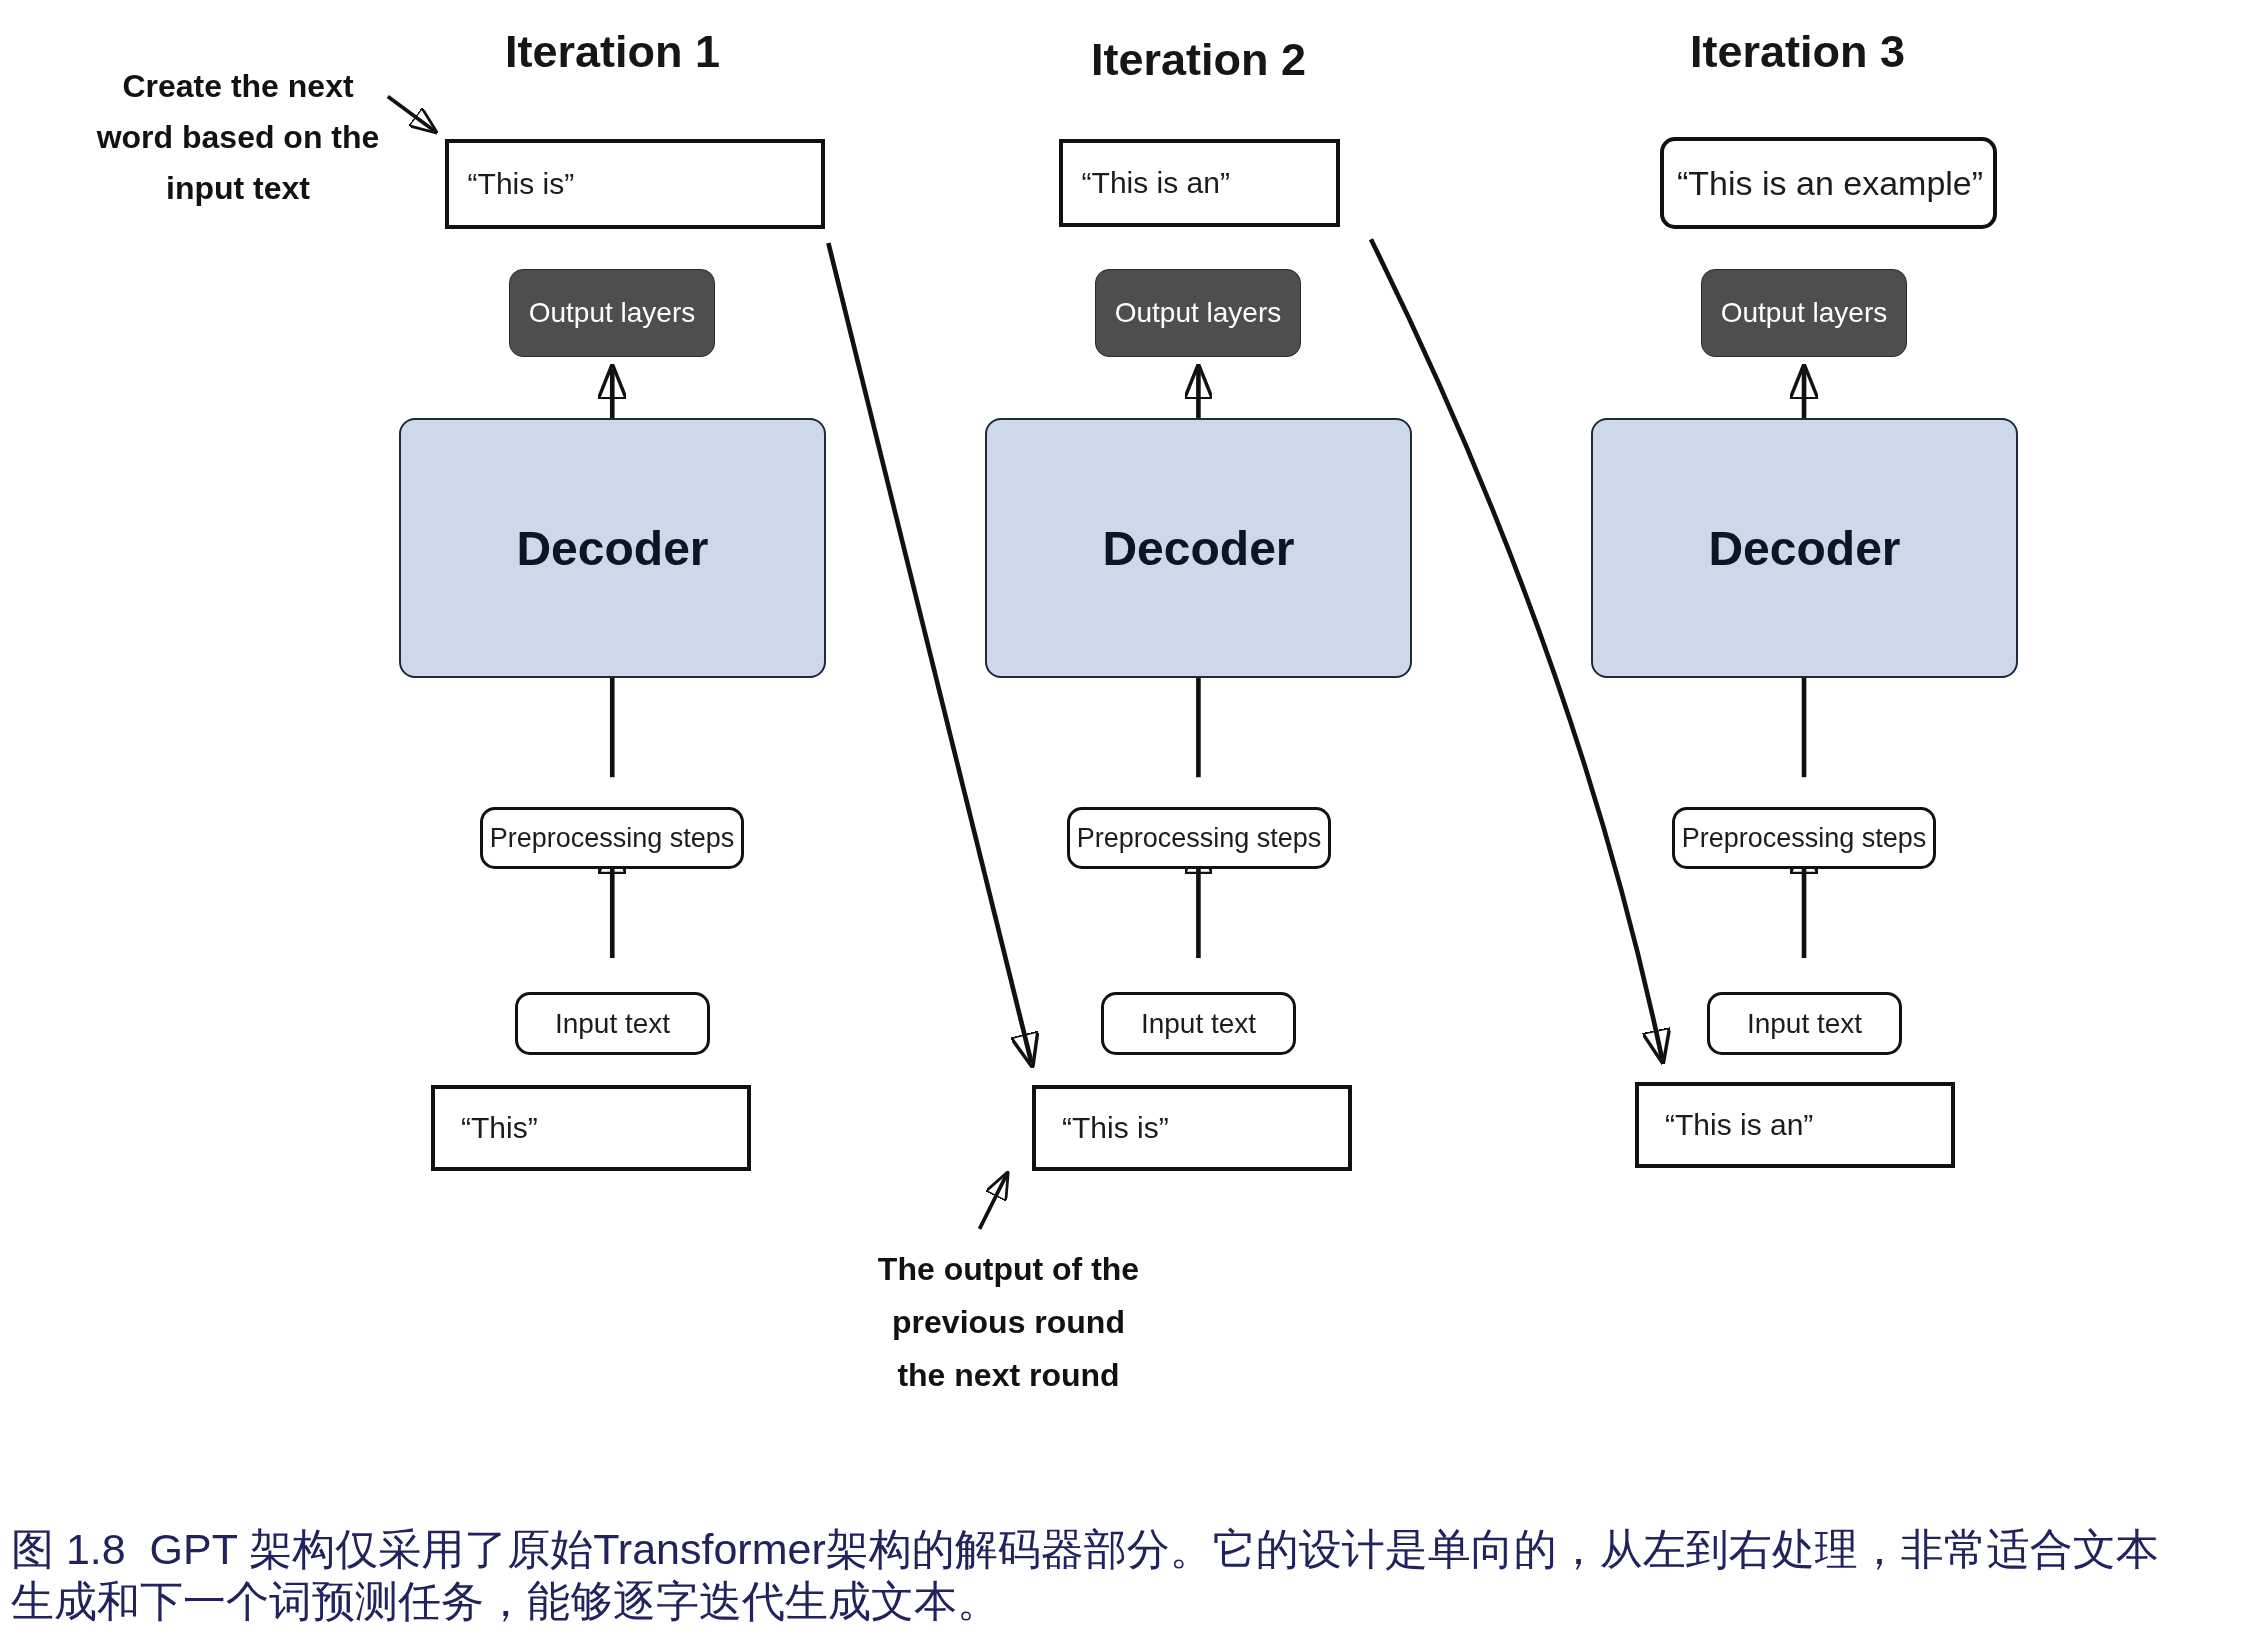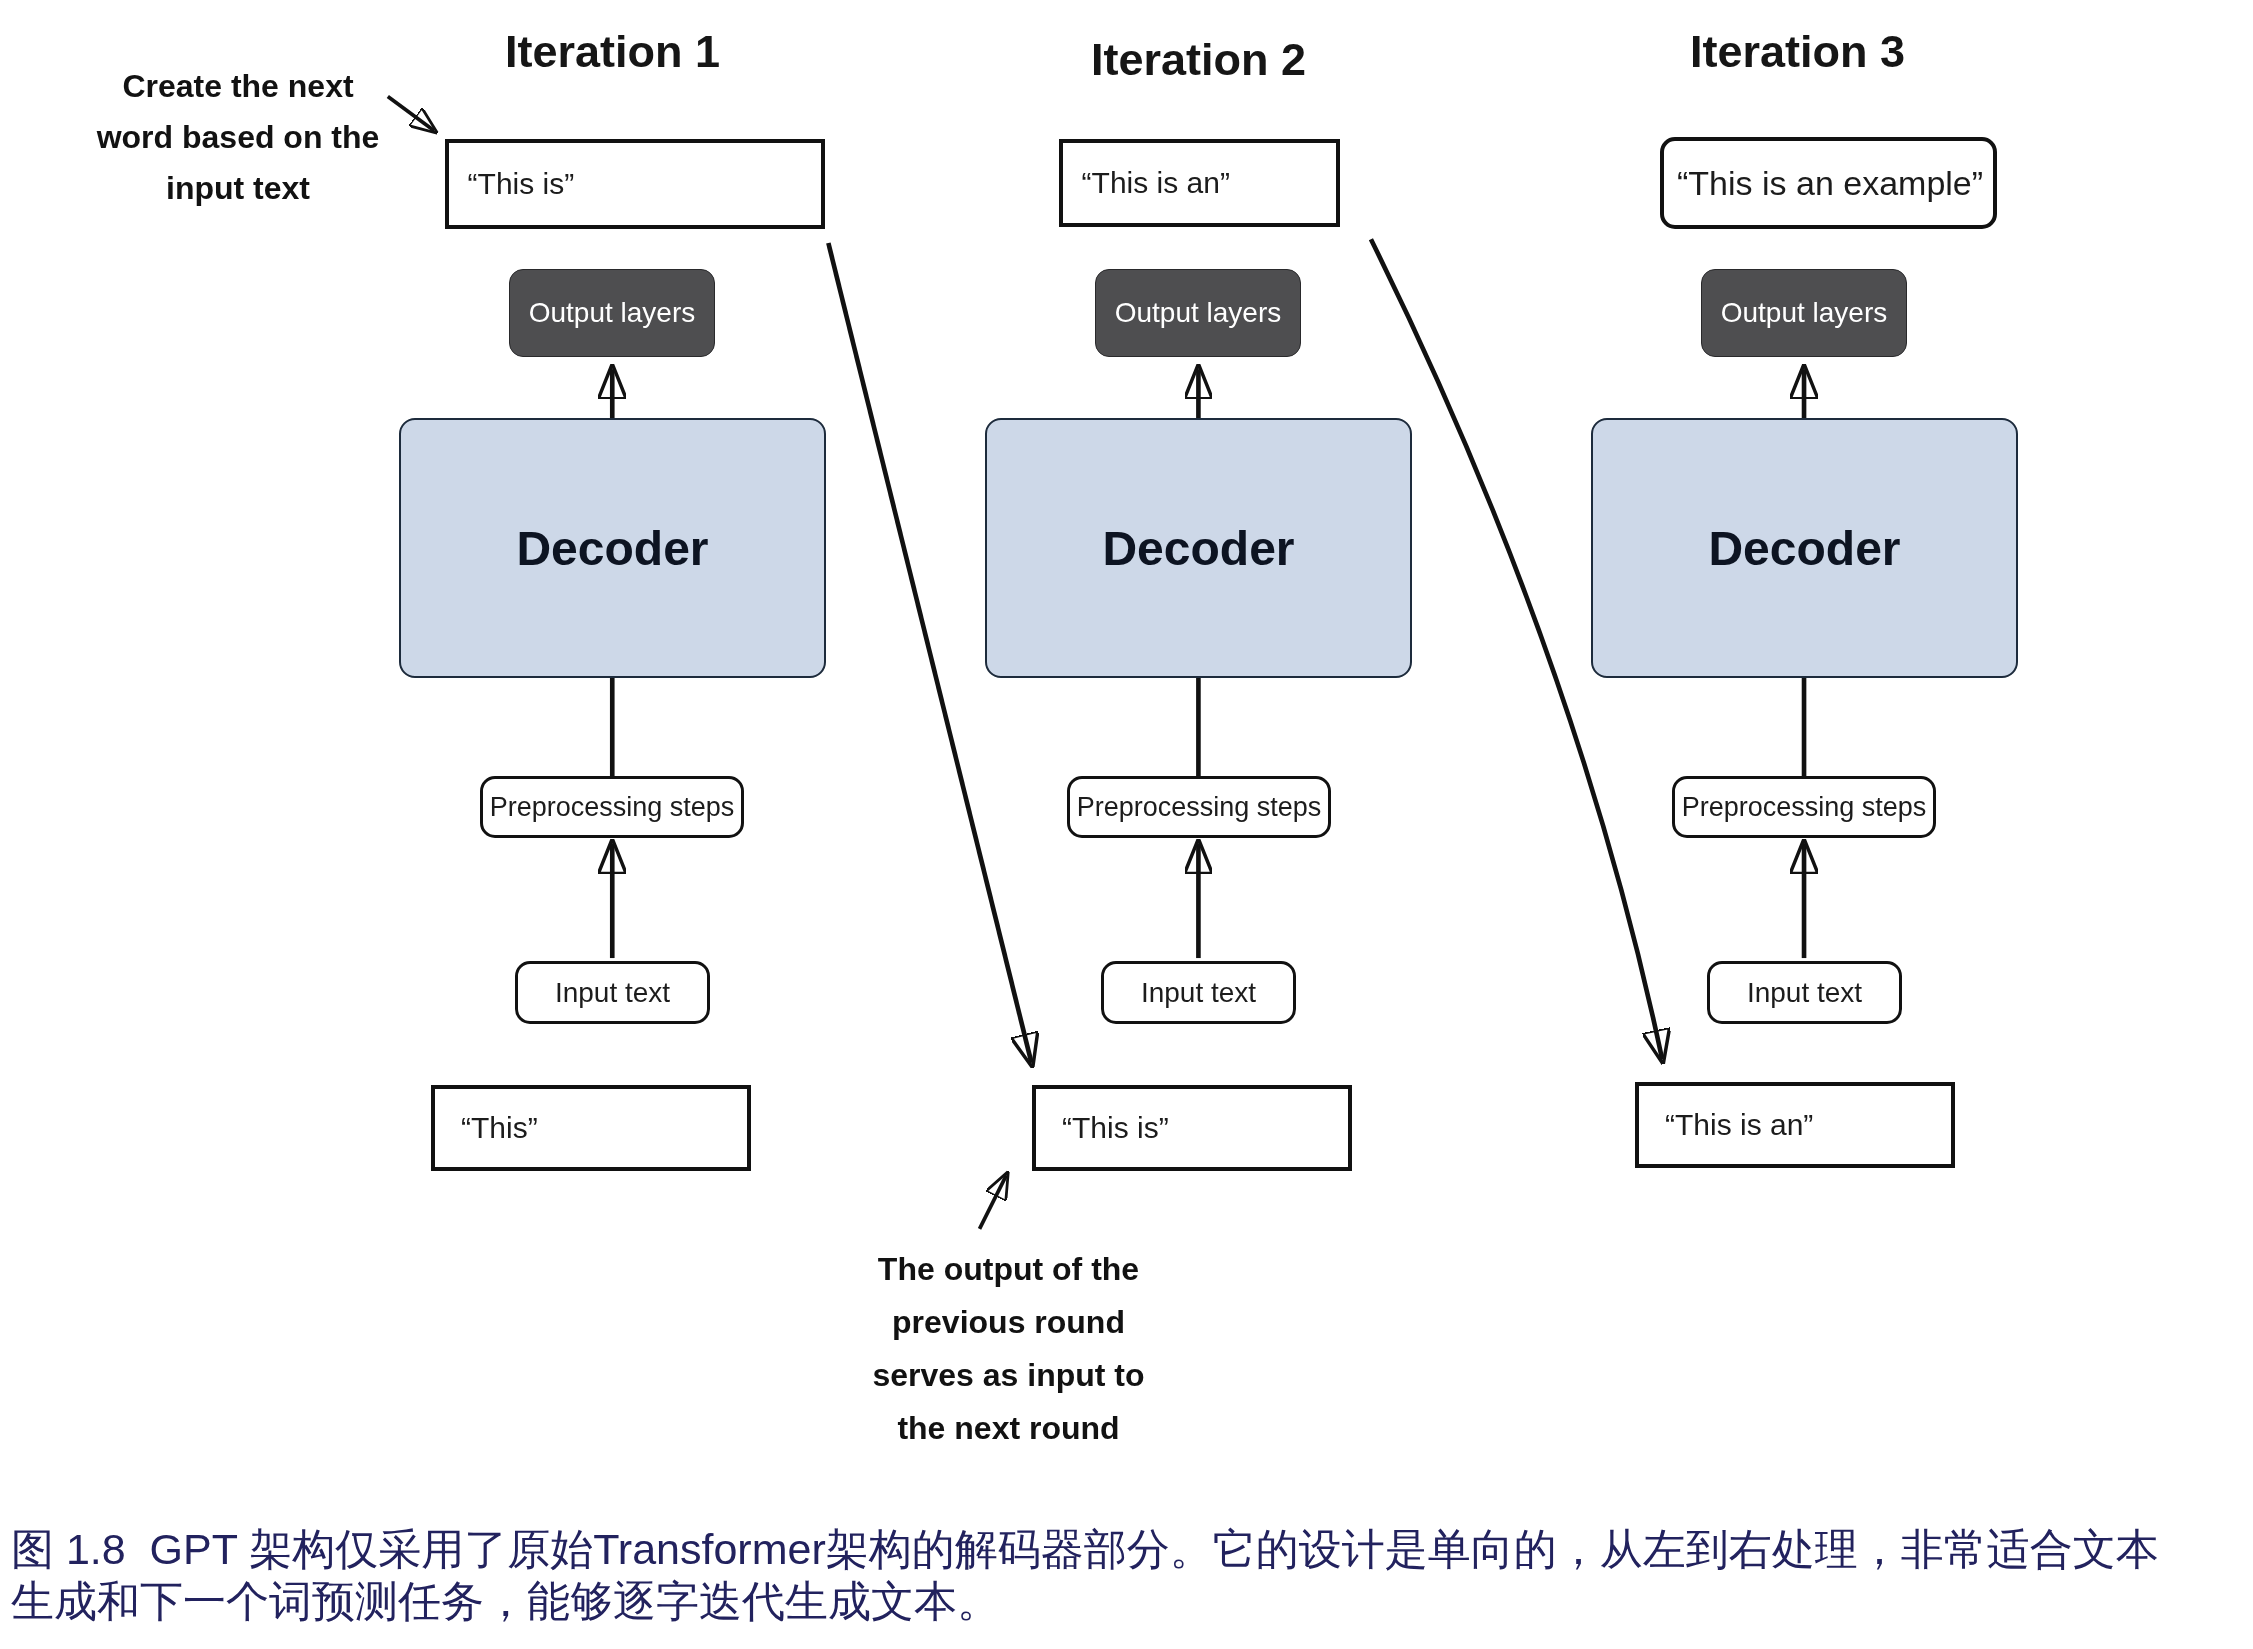--- a/index.html
+++ b/index.html
@@ -9,21 +9,21 @@
   .title{width:371px;text-align:center;font-size:45px;font-weight:bold;color:#161616;letter-spacing:0px;}
   .qbox{background:#fff;border:4.6px solid var(--box_border);display:flex;align-items:center;
         font-size:30px;color:#1c1c1c;padding-left:18.6px;}
   .olbox{background:var(--output_layers_fill);color:var(--output_layers_text);
          border:1.9px solid #29292b;border-radius:14px;display:flex;align-items:center;
          justify-content:center;font-size:28px;}
   .dec{background:var(--decoder_fill);border:2.8px solid var(--decoder_border);border-radius:16px;
        display:flex;align-items:center;justify-content:center;
        font-size:48px;font-weight:bold;color:#0d1422;}
   .pill{background:#fff;border:3.7px solid var(--box_border);border-radius:15px;
-        display:flex;align-items:center;justify-content:center;font-size:27px;color:#1c1c1c;}
+        display:flex;align-items:center;justify-content:center;font-size:27px;color:#1c1c1c;margin-top:31px;}
   .note{font-weight:bold;text-align:center;color:#121212;}
   .note div{white-space:nowrap;}
   .note-tl{width:306px;font-size:32px;line-height:51px;}
   .note-bm{width:325px;font-size:32px;line-height:53px;}
   .caption{font-size:43px;line-height:52px;color:var(--caption_color);}
   .caption div{white-space:pre-wrap;}
   svg.arrows{position:absolute;left:0;top:0;width:2254px;height:1649px;pointer-events:none;}
   svg.arrows line, svg.arrows path{stroke:var(--arrow);fill:none;}
 </style>
 </head>
@@ -121,21 +121,20 @@
 
 <div class="abs note note-tl" style="left:85px;top:61px;">
   <div>Create the next</div>
   <div>word based on the</div>
   <div>input text</div>
 </div>
 
 <div class="abs note note-bm" style="left:846px;top:1243px;">
   <div>The output of the</div>
   <div>previous round</div>
-  <div>serves as input to</div>
   <div>the next round</div>
 </div>
 
 <div class="abs caption" style="left:11px;top:1523px;width:2232px;">
   <div>图 1.8  GPT 架构仅采用了原始Transformer架构的解码器部分。它的设计是单向的，从左到右处理，非常适合文本</div>
   <div>生成和下一个词预测任务，能够逐字迭代生成文本。</div>
 </div>
 
 
 </body></html>

